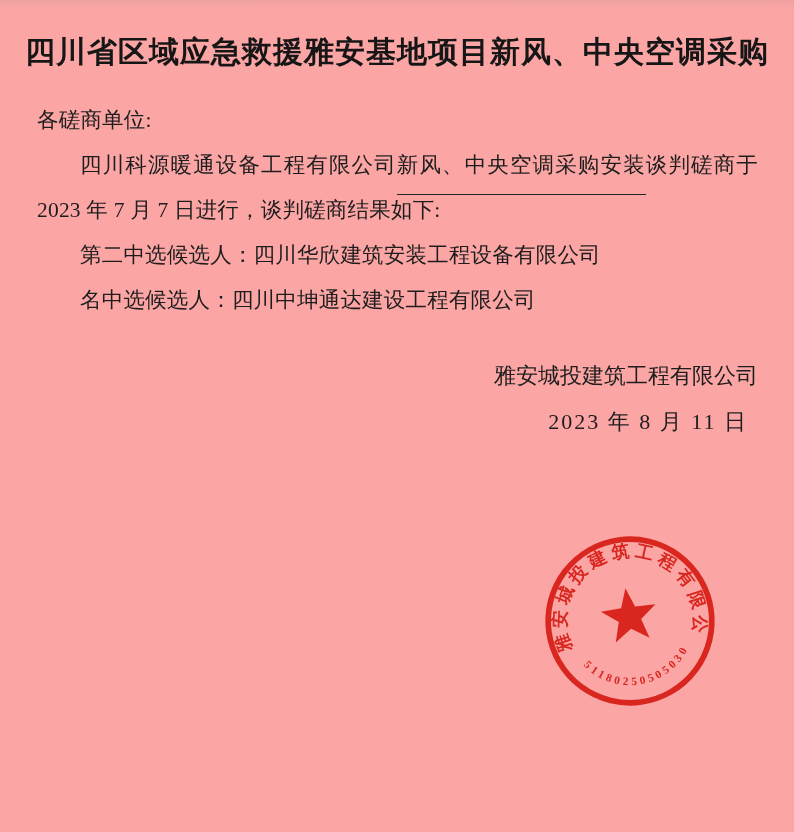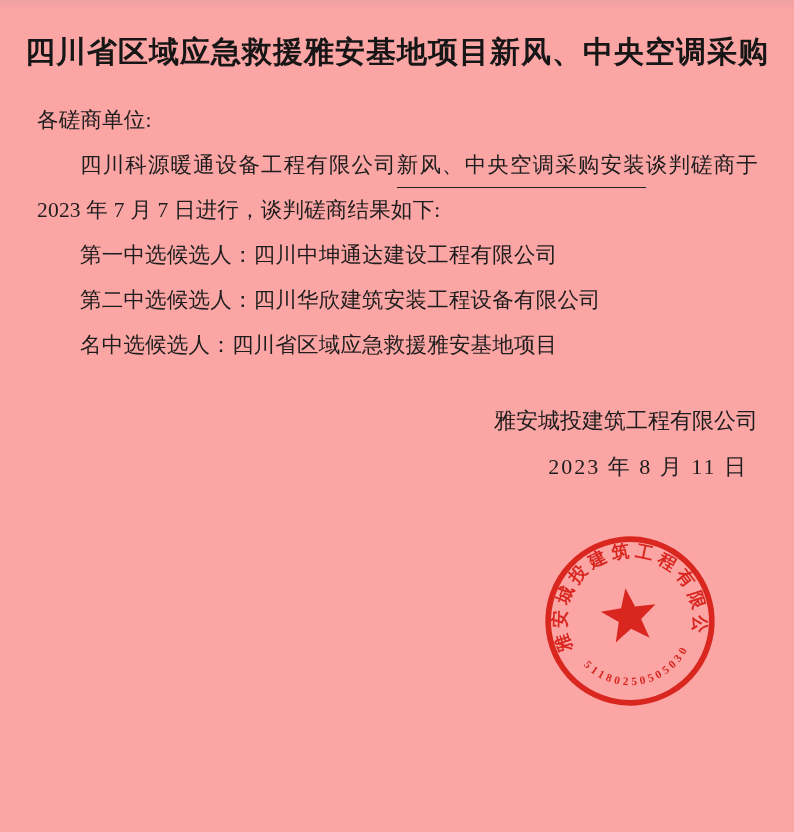--- a/index.html
+++ b/index.html
@@ -34,21 +34,21 @@
   .title span { display: block; }
   .body {
     margin: 22px 36px 0 37px;
     font-size: 21.5px;
     line-height: 45px;
     text-align: justify;
     letter-spacing: 0.2px;
     color: #1d1d1d;
   }
   .body p.indent { text-indent: 2em; }
-  .underlined { border-bottom: 1.5px solid #222; padding-bottom: 10px; font-family: Liberation Serif, serif; }
+  .underlined { border-bottom: 1.5px solid #222; padding-bottom: 17px; font-family: Liberation Serif, serif; }
   .signature {
     margin: 30px 36px 0 0;
     text-align: right;
     font-size: 22px;
     line-height: 46px;
     color: #1d1d1d;
   }
   .signature .sig-date { padding-right: 10px; letter-spacing: 2px; }
   .seal {
     position: absolute;
@@ -72,25 +72,24 @@
   <h1 class="title">
     <span>四川省区域应急救援雅安基地项目新风、中央空调采购</span>
   </h1>
 
   <div class="body">
     <p>各磋商单位:</p>
 
     <p class="indent"><span>四川科源暖通设备工程有限公司</span><span class="underlined">新风、中央空调采购安装</span><span>谈判磋商于 2023 年 7 月 7 日进行，谈判磋商结果如下:</span></p>
 
 
-    <p class="indent"><span>第一中选候选人：</span><span>四川中坤通达建设工程有限公司</span></p>
 
     <p class="indent"><span>第二中选候选人：</span><span>四川华欣建筑安装工程设备有限公司</span></p>
 
-    <p class="indent"><span>名中选候选人：</span><span>四川省区域应急救援雅安基地项目</span></p>
+    <p class="indent"><span>名中选候选人：</span><span>四川中坤通达建设工程有限公司</span></p>
 
   </div>
 
   <div class="signature">
     <div>雅安城投建筑工程有限公司</div>
     <div class="sig-date">2023 年 8 月 11 日</div>
   </div>
 
   <svg class="seal" viewBox="0 0 168 168" aria-hidden="true">
     <circle cx="84" cy="84" r="79" fill="none" stroke-width="5.5" stroke="#d92a1e"></circle>

